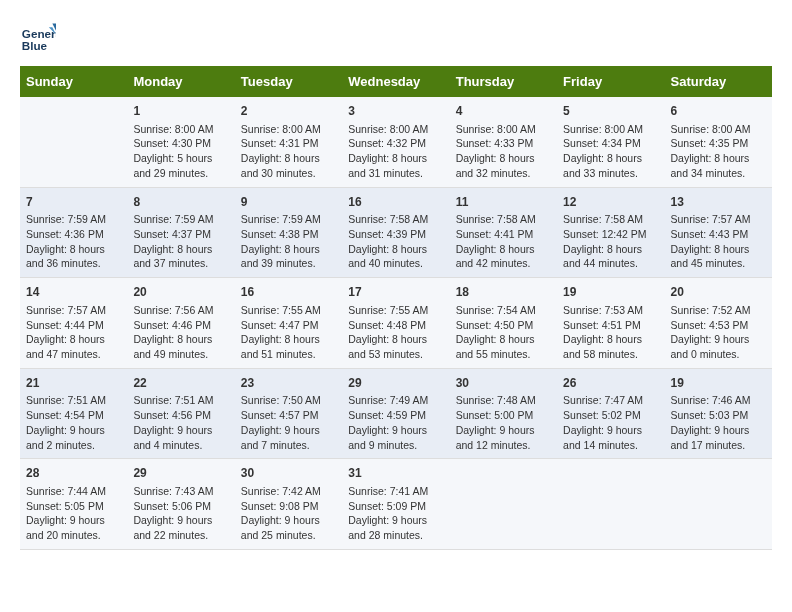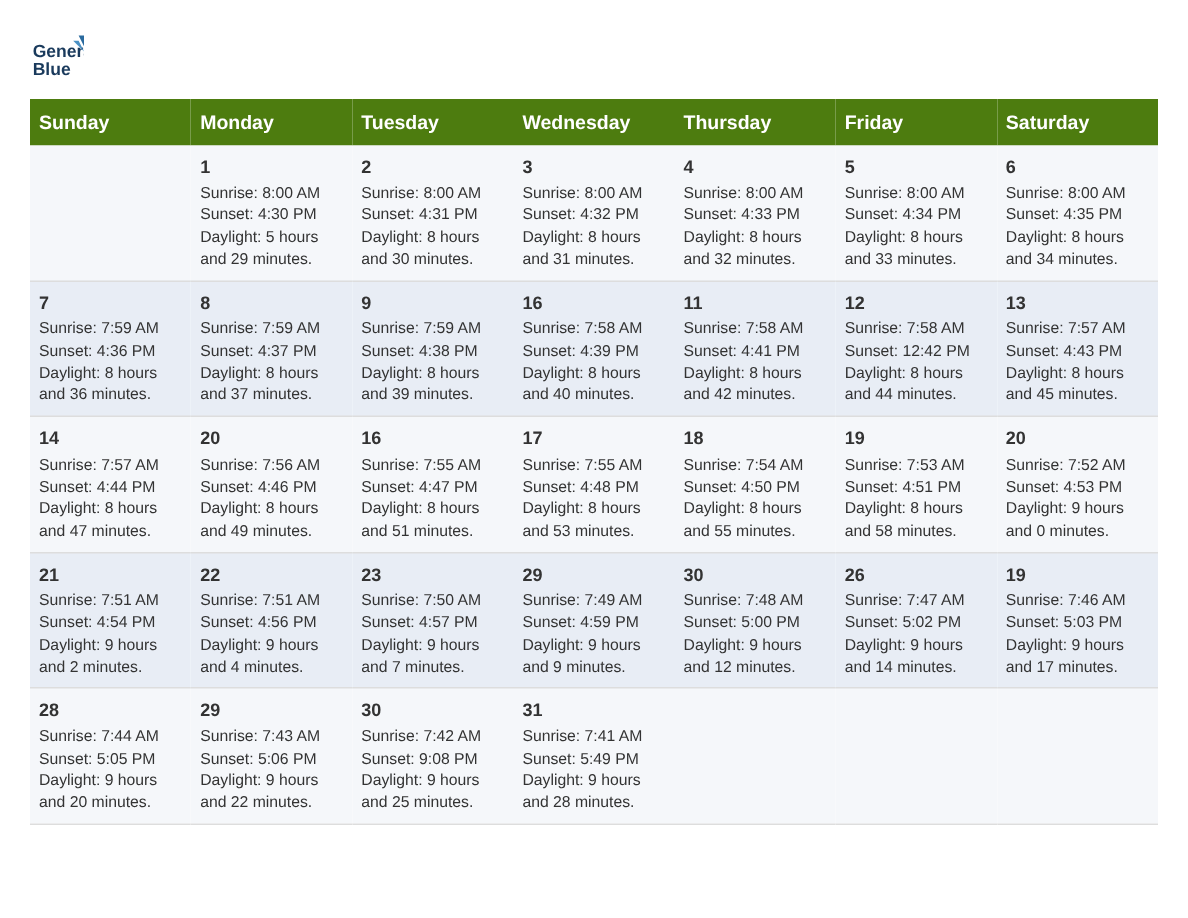--- a/index.html
+++ b/index.html
@@ -306,21 +306,21 @@
         </td>
         <td>
           <span class="date-num">30</span>
           <div class="cell-text">Sunrise: 7:42 AM</div>
           <div class="cell-text">Sunset: 9:08 PM</div>
           <div class="cell-text">Daylight: 9 hours and 25 minutes.</div>
         </td>
         <td>
           <span class="date-num">31</span>
           <div class="cell-text">Sunrise: 7:41 AM</div>
-          <div class="cell-text">Sunset: 5:49 PM</div>
+          <div class="cell-text">Sunset: 5:09 PM</div>
           <div class="cell-text">Daylight: 9 hours and 28 minutes.</div>
         </td>
         <td></td>
         <td></td>
         <td></td>
       </tr>
     </tbody>
 </table>
 
 </body></html>

